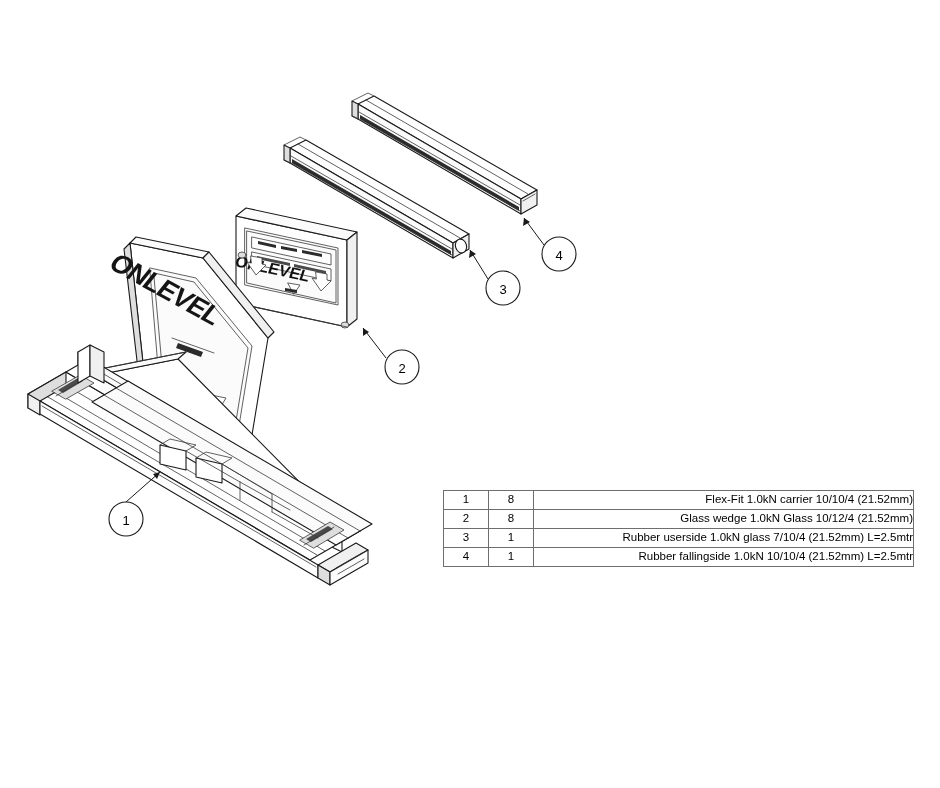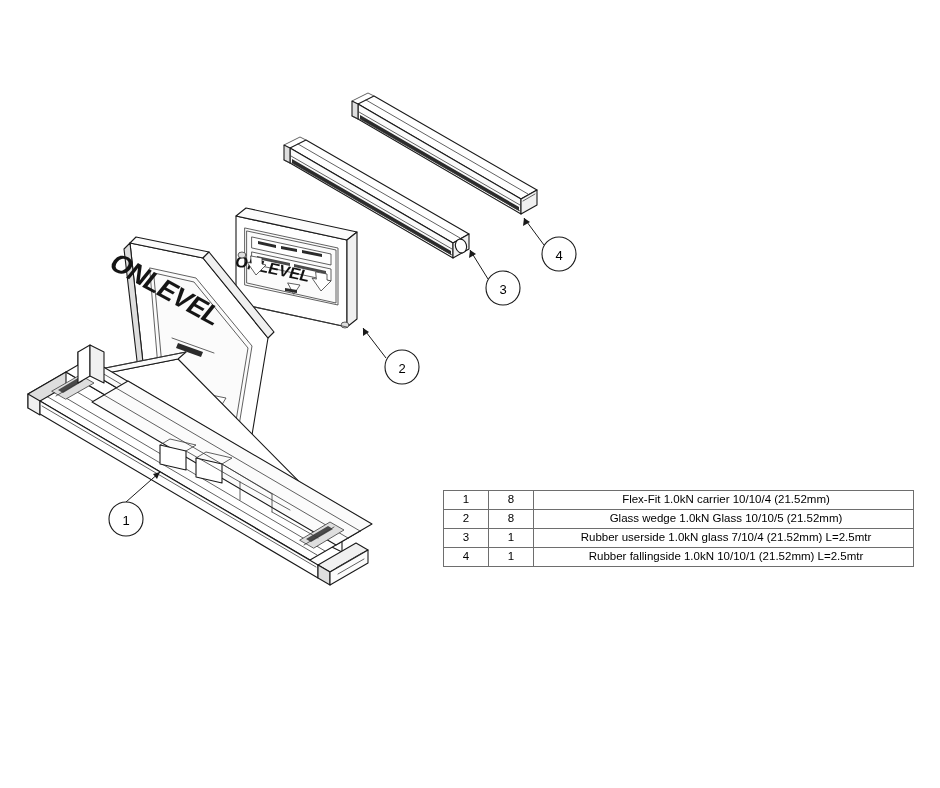--- a/index.html
+++ b/index.html
@@ -47,21 +47,21 @@
   #bom-table .col-item {
     width: 44px;
     text-align: center;
   }
   #bom-table .col-qty {
     width: 44px;
     text-align: center;
   }
   #bom-table .col-desc {
     width: 374px;
-    text-align: center;
+    text-align: right;
     padding-left: 5px;
     white-space: nowrap;
   }
   
   #bom-table {
     border: 1px solid #3c3c3c;
   }
 
   .balloon-text {
     font-family: "Liberation Sans", sans-serif;
@@ -321,26 +321,26 @@
 <table id="bom-table">
   <tbody>
     <tr>
       <td class="col-item">1</td>
       <td class="col-qty">8</td>
       <td class="col-desc">Flex-Fit 1.0kN carrier 10/10/4 (21.52mm)</td>
     </tr>
     <tr>
       <td class="col-item">2</td>
       <td class="col-qty">8</td>
-      <td class="col-desc">Glass wedge 1.0kN Glass 10/10/5 (21.52mm)</td>
+      <td class="col-desc">Glass wedge 1.0kN Glass 10/12/4 (21.52mm)</td>
     </tr>
     <tr>
       <td class="col-item">3</td>
       <td class="col-qty">1</td>
       <td class="col-desc">Rubber userside 1.0kN glass 7/10/4 (21.52mm) L=2.5mtr</td>
     </tr>
     <tr>
       <td class="col-item">4</td>
       <td class="col-qty">1</td>
-      <td class="col-desc">Rubber fallingside 1.0kN 10/10/1 (21.52mm) L=2.5mtr</td>
+      <td class="col-desc">Rubber fallingside 1.0kN 10/10/4 (21.52mm) L=2.5mtr</td>
     </tr>
   </tbody>
 </table>
 
 </body></html>

